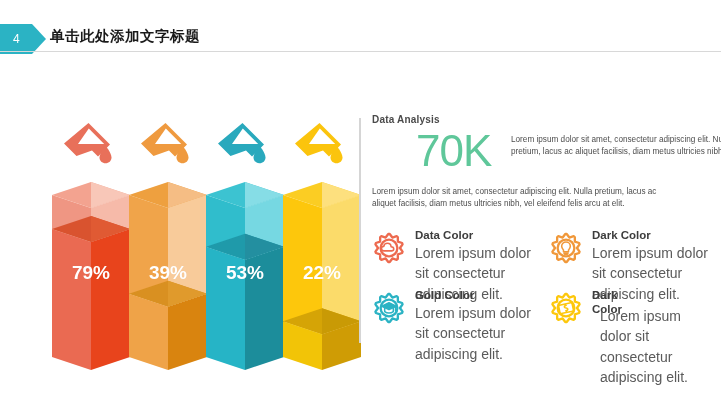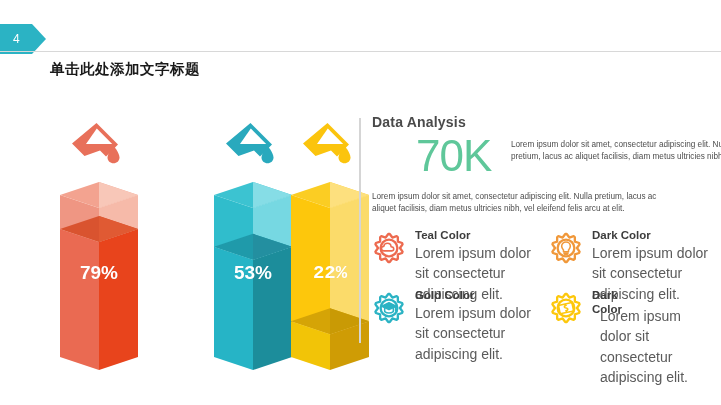--- a/index.html
+++ b/index.html
@@ -20,29 +20,28 @@
     display: flex; align-items: center; justify-content: flex-start;
   }
   #badge-num {
     color: #ffffff; font-size: 12px; font-weight: 400;
     padding-left: 13px; line-height: 30px;
   }
   #header-title {
     position: absolute; left: 50px; top: 3px;
     font-size: 14.5px; font-weight: bold; color: #1a1a1a;
     letter-spacing: .5px;
-    margin-top: 33px;
   }
   #header-rule {
     position: absolute; left: 0; top: 51px; width: 721px; height: 1px;
     background: #d8d8d8;
   }
 
   
-  #chart { position: absolute; left: 8px; top: 120px; width: 355px; height: 250px; }
+  #chart { position: absolute; left: 0; top: 120px; width: 355px; height: 250px; }
   .bar-col { position: absolute; top: 0; width: 78px; height: 250px; }
   .bucket { position: absolute; left: 6px; top: 0; width: 62px; height: 48px; }
   .prism { position: absolute; left: 0; top: 62px; width: 78px; height: 188px; }
   .prism svg { display: block; width: 78px; height: 188px; }
   .bar-pct {
     position: absolute; left: 0; width: 78px; top: 142px;
     text-align: center; color: #ffffff;
     font-size: 19px; font-weight: bold;
     text-shadow: 0 0 1px rgba(0,0,0,.05);
     pointer-events: none;
@@ -50,21 +49,21 @@
 
   
   #divider {
     position: absolute; left: 359px; top: 118px;
     width: 2px; height: 225px; background: #d5d5d5;
   }
 
   
   #panel { position: absolute; left: 372px; top: 114px; width: 330px; }
   #panel-title {
-    font-size: 14px; font-weight: bold; color: #4a4a4a;
+    font-size: 10px; font-weight: bold; color: #4a4a4a;
     letter-spacing: .2px; margin-bottom: 6px;
   }
   #hero { position: relative; height: 46px; margin-left: 44px; }
   #hero-number {
     position: absolute; left: 0; top: -4px;
     font-size: 44px; font-weight: 300; color: #5fc79a;
     letter-spacing: -1px; line-height: 48px;
   }
   #hero-text {
     position: absolute; left: 95px; top: 3px; width: 222px;
@@ -121,41 +120,61 @@
           <path d="M0 47.019999999999996 L39 60.019999999999996 L39 188 L0 175 Z" fill="#ea6a52"></path>
           <path d="M78 47.019999999999996 L39 60.019999999999996 L39 188 L78 175 Z" fill="#e8441c"></path>
           <path d="M0 47.019999999999996 L39 34.019999999999996 L78 47.019999999999996 L39 60.019999999999996 Z" fill="#d9532f"></path>
           <path d="M39 34.019999999999996 L78 47.019999999999996 L39 60.019999999999996 Z" fill="#e05a33"></path>
           <path d="M0 13 L39 0 L78 13 L39 26 Z" fill="#f3a390"></path>
           <path d="M39 0 L78 13 L39 26 Z" fill="#f8c7b8"></path>
         </svg>
       </div>
       <div class="bar-pct">79%</div>
     </div>
+    <div class="bar-col" style="left: 129px;">
+      <div class="bucket"><svg viewBox="0 0 62 48" width="62" height="48">
+          <path d="M30.5 3 L52 24.5 L40 36.5 L34 30.5 L18.5 36 L6 23.5 Z" fill="#ef9a3f"></path>
+          <path d="M30.8 8.5 L46.2 24 L20 24 Z" fill="#ffffff"></path>
+          <path d="M47.5 25.5 C47.5 25.5 41.5 33.2 41.5 37.4 C41.5 40.8 44.2 43.2 47.5 43.2 C50.8 43.2 53.5 40.8 53.5 37.4 C53.5 33.2 47.5 25.5 47.5 25.5 Z" fill="#ef9a3f"></path>
+        </svg></div>
+      <div class="prism">
+        <svg viewBox="0 0 78 188" width="78" height="188">
+          <path d="M0 13 L39 26 L39 124.82 L0 111.82 Z" fill="#f0a44a"></path>
+          <path d="M78 13 L39 26 L39 124.82 L78 111.82 Z" fill="#f8cb9a"></path>
+          <path d="M0 111.82 L39 124.82 L39 188 L0 175 Z" fill="#efa348"></path>
+          <path d="M78 111.82 L39 124.82 L39 188 L78 175 Z" fill="#d9840f"></path>
+          <path d="M0 111.82 L39 98.82 L78 111.82 L39 124.82 Z" fill="#d99021"></path>
+          <path d="M39 98.82 L78 111.82 L39 124.82 Z" fill="#e09a2c"></path>
+          <path d="M0 13 L39 0 L78 13 L39 26 Z" fill="#eea03f"></path>
+          <path d="M39 0 L78 13 L39 26 Z" fill="#f5bd84"></path>
+        </svg>
+      </div>
+      <div class="bar-pct">39%</div>
+    </div>
     <div class="bar-col" style="left: 206px;">
       <div class="bucket"><svg viewBox="0 0 62 48" width="62" height="48">
           <path d="M30.5 3 L52 24.5 L40 36.5 L34 30.5 L18.5 36 L6 23.5 Z" fill="#29a9bd"></path>
           <path d="M30.8 8.5 L46.2 24 L20 24 Z" fill="#ffffff"></path>
           <path d="M47.5 25.5 C47.5 25.5 41.5 33.2 41.5 37.4 C41.5 40.8 44.2 43.2 47.5 43.2 C50.8 43.2 53.5 40.8 53.5 37.4 C53.5 33.2 47.5 25.5 47.5 25.5 Z" fill="#29a9bd"></path>
         </svg></div>
       <div class="prism">
         <svg viewBox="0 0 78 188" width="78" height="188">
           <path d="M0 13 L39 26 L39 77.83999999999999 L0 64.83999999999999 Z" fill="#30bdcc"></path>
           <path d="M78 13 L39 26 L39 77.83999999999999 L78 64.83999999999999 Z" fill="#76d8e2"></path>
           <path d="M0 64.83999999999999 L39 77.83999999999999 L39 188 L0 175 Z" fill="#26b4c6"></path>
           <path d="M78 64.83999999999999 L39 77.83999999999999 L39 188 L78 175 Z" fill="#1c8d9b"></path>
           <path d="M0 64.83999999999999 L39 51.83999999999999 L78 64.83999999999999 L39 77.83999999999999 Z" fill="#1f9aaa"></path>
           <path d="M39 51.83999999999999 L78 64.83999999999999 L39 77.83999999999999 Z" fill="#238fa0"></path>
           <path d="M0 13 L39 0 L78 13 L39 26 Z" fill="#3cc3d1"></path>
           <path d="M39 0 L78 13 L39 26 Z" fill="#86dde6"></path>
         </svg>
       </div>
       <div class="bar-pct">53%</div>
     </div>
-    <div class="bar-col" style="left: 283px; font-family: Liberation Mono, monospace;">
+    <div class="bar-col" style="left: 283px;">
       <div class="bucket"><svg viewBox="0 0 62 48" width="62" height="48">
           <path d="M30.5 3 L52 24.5 L40 36.5 L34 30.5 L18.5 36 L6 23.5 Z" fill="#fbc40d"></path>
           <path d="M30.8 8.5 L46.2 24 L20 24 Z" fill="#ffffff"></path>
           <path d="M47.5 25.5 C47.5 25.5 41.5 33.2 41.5 37.4 C41.5 40.8 44.2 43.2 47.5 43.2 C50.8 43.2 53.5 40.8 53.5 37.4 C53.5 33.2 47.5 25.5 47.5 25.5 Z" fill="#fbc40d"></path>
         </svg></div>
       <div class="prism">
         <svg viewBox="0 0 78 188" width="78" height="188">
           <path d="M0 13 L39 26 L39 152.36 L0 139.36 Z" fill="#fdc70c"></path>
           <path d="M78 13 L39 26 L39 152.36 L78 139.36 Z" fill="#fbdb6a"></path>
           <path d="M0 139.36 L39 152.36 L39 188 L0 175 Z" fill="#f2c407"></path>
@@ -187,21 +206,21 @@
         <svg viewBox="0 0 40 40" width="36" height="36">
           <g fill="none" stroke="#ed6a4f" stroke-width="2.6">
             <path d="M32.20 20.00L35.06 24.07L34.58 25.56L29.87 27.17L29.87 27.17L29.79 32.14L28.52 33.07L23.77 31.60L23.77 31.60L20.78 35.58L19.22 35.58L16.23 31.60L16.23 31.60L11.48 33.07L10.21 32.14L10.13 27.17L10.13 27.17L5.42 25.56L4.94 24.07L7.80 20.00L7.80 20.00L4.94 15.93L5.42 14.44L10.13 12.83L10.13 12.83L10.21 7.86L11.48 6.93L16.23 8.40L16.23 8.40L19.22 4.42L20.78 4.42L23.77 8.40L23.77 8.40L28.52 6.93L29.79 7.86L29.87 12.83L29.87 12.83L34.58 14.44L35.06 15.93L32.20 20.00Z" stroke-linejoin="round"></path>
             <circle cx="20" cy="20" r="9.3"></circle>
           </g>
           <g fill="none" stroke="#ed6a4f" stroke-width="1.7" stroke-linejoin="round" stroke-linecap="round">
             <path d="M14.4 23.2 C12.7 23.2 11.7 21.9 11.7 20.6 C11.7 19.2 12.8 18.1 14.2 18.2 C14.5 16.2 16.1 14.8 18.2 14.8 C20.4 14.8 22.2 16.5 22.3 18.6 C23.9 18.7 25.3 19.8 25.3 21.1 C25.3 22.3 24.3 23.2 22.9 23.2 Z"></path>
           </g>
         </svg>
       </div>
-      <div class="f-title">Teal Color</div>
+      <div class="f-title">Data Color</div>
       <div class="f-desc">Lorem ipsum dolor sit consectetur adipiscing elit.</div>
     </div>
     <div class="feature" style="left: 177px; top: 0px;">
       <div class="f-icon">
         <svg viewBox="0 0 40 40" width="36" height="36">
           <g fill="none" stroke="#f0983a" stroke-width="2.6">
             <path d="M32.20 20.00L35.06 24.07L34.58 25.56L29.87 27.17L29.87 27.17L29.79 32.14L28.52 33.07L23.77 31.60L23.77 31.60L20.78 35.58L19.22 35.58L16.23 31.60L16.23 31.60L11.48 33.07L10.21 32.14L10.13 27.17L10.13 27.17L5.42 25.56L4.94 24.07L7.80 20.00L7.80 20.00L4.94 15.93L5.42 14.44L10.13 12.83L10.13 12.83L10.21 7.86L11.48 6.93L16.23 8.40L16.23 8.40L19.22 4.42L20.78 4.42L23.77 8.40L23.77 8.40L28.52 6.93L29.79 7.86L29.87 12.83L29.87 12.83L34.58 14.44L35.06 15.93L32.20 20.00Z" stroke-linejoin="round"></path>
             <circle cx="20" cy="20" r="9.3"></circle>
           </g>
           <g fill="none" stroke="#f0983a" stroke-width="1.7" stroke-linejoin="round" stroke-linecap="round">

